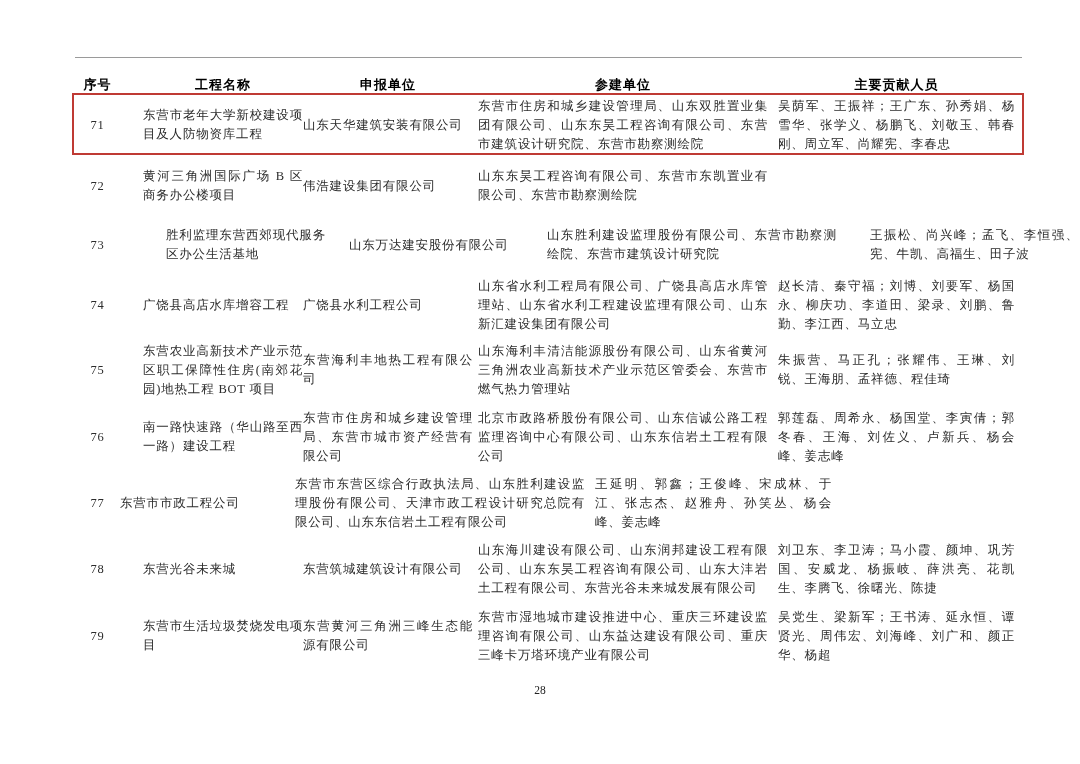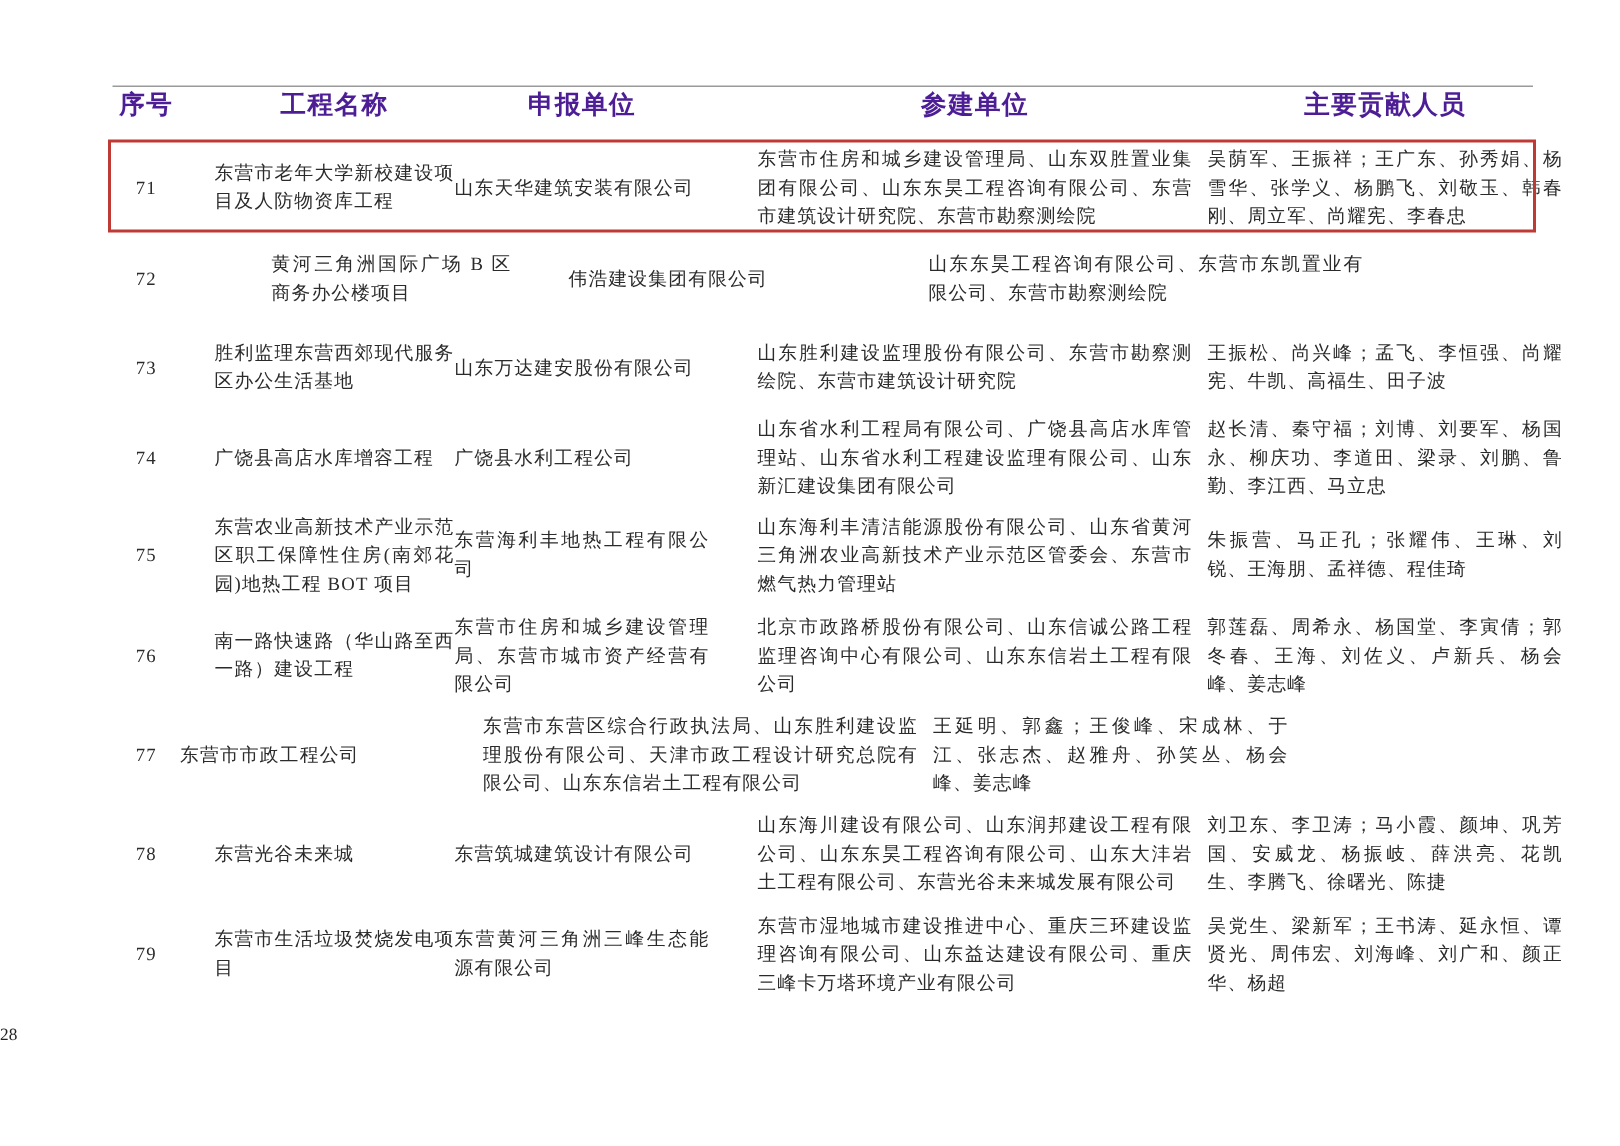--- a/index.html
+++ b/index.html
@@ -12,64 +12,64 @@
     overflow: hidden;
   }
   .doc-table {
     position: absolute;
     left: 75px; top: 57px;
     width: 947px;
     border-top: 1px solid #9a9a9a;
   }
   .hrow {
     display: flex;
-    align-items: flex-start;
+    align-items: flex-end;
     height: 36px;
     font-weight: bold;
-    font-size: 17px;
-    color: #4c1d95;
+    font-size: 13px;
+    color: #000000;
     letter-spacing: 1px;
   }
   .trow {
     display: flex;
     align-items: center;
     font-size: 12.5px;
     line-height: 19px;
     letter-spacing: 0.8px;
   }
   .c1 { width: 45px;  text-align: center; flex-shrink: 0; }
   .c2 { width: 160px; margin-left: 23px;  flex-shrink: 0; }
   .c3 { width: 170px; margin-left: 0px;   flex-shrink: 0; font-family: Liberation Serif, serif; }
-  .c4 { width: 290px; margin-left: 32px;  flex-shrink: 0; }
+  .c4 { width: 290px; margin-left: 5px;  flex-shrink: 0; }
   .c5 { width: 237px; margin-left: 10px;  flex-shrink: 0; }
   .hrow .c2, .hrow .c3, .hrow .c4, .hrow .c5 { text-align: center; }
   .trow .c2, .trow .c3, .trow .c4, .trow .c5 {
     text-align: justify;
     text-align-last: left;
     line-break: strict;
   }
   .r-h62 { min-height: 62px; }
-  .r-h60 { min-height: 60px; gap: 38px; }
-  .r-h58 { min-height: 58px; }
+  .r-h60 { min-height: 60px; }
+  .r-h58 { min-height: 58px; gap: 23px; }
   .r-h66 { min-height: 66px; }
   .r-h68 { min-height: 68px; }
   .highlight-box {
     position: absolute;
     left: -3px;
     top: 35px;
     width: calc(100% + 5px);
     height: 62px;
     border: 2px solid #bf3a34;
     pointer-events: none;
   }
   .page-number {
     position: absolute;
     left: 0; right: 0;
     top: 684px;
-    text-align: left;
+    text-align: center;
     font-size: 11.5px;
     color: #222;
   }
 </style>
 </head>
 <body>
 
 <div class="doc-table">
 
   <div class="hrow">

